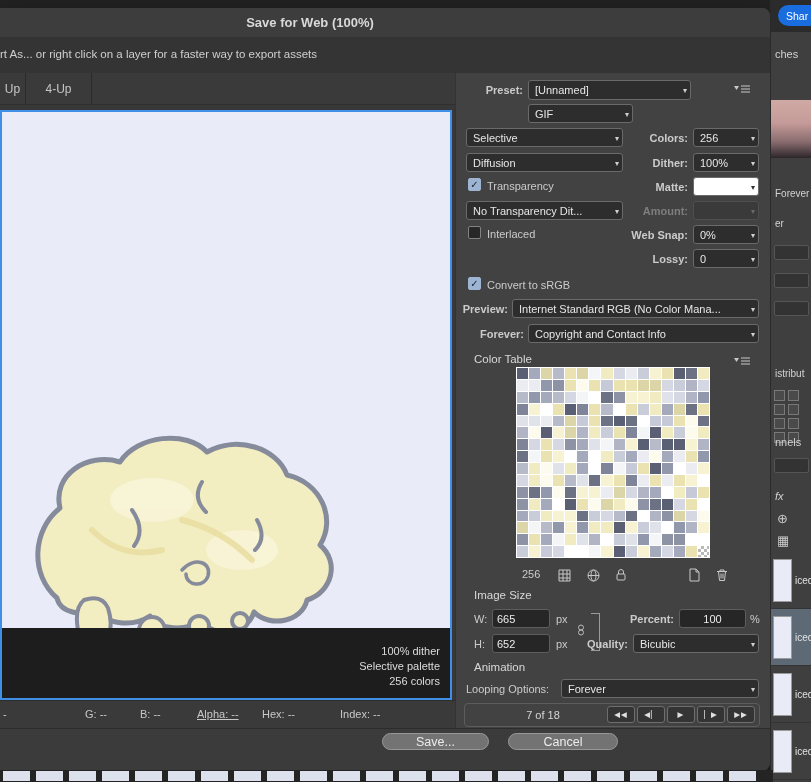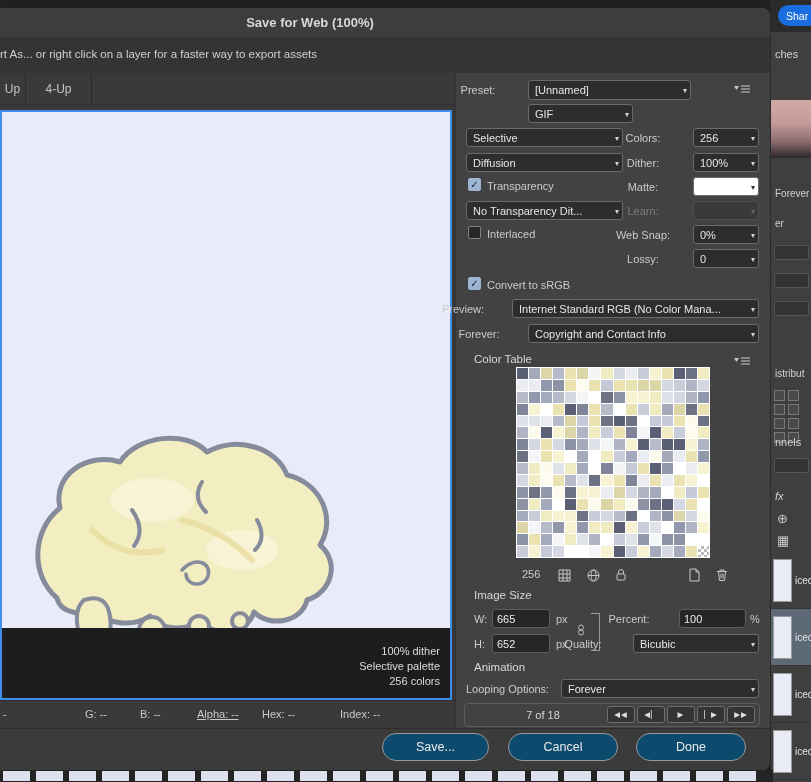--- a/index.html
+++ b/index.html
@@ -28,27 +28,27 @@
   .preview-pane{position:absolute;left:0;top:37px;width:452px;height:590px;box-sizing:border-box;
                 border:2px solid var(--accent-blue);background:#1d1d1d;}
   .preview-image-area{position:absolute;left:0;top:0;width:448px;height:516px;background:var(--preview-bg);overflow:hidden;}
   .preview-info{position:absolute;right:10px;bottom:9px;text-align:right;font-size:11px;color:#dcdcdc;line-height:15px;}
 
   .status-bar{position:absolute;left:0;top:692px;width:455px;height:28px;background:#3a3a3a;border-top:1px solid #2c2c2c;}
   .status-item{position:absolute;top:7px;font-size:11px;color:#c9c9c9;white-space:nowrap;}
 
   .footer{position:absolute;left:0;top:720px;width:770px;height:42px;background:#3b3b3b;
           border-top:1px solid #2c2c2c;border-radius:0 0 8px 0;}
-  .btn-pill{position:absolute;top:4px;height:28px;border:1px solid #989898;border-radius:15px;background:#0c4a6e;
+  .btn-pill{position:absolute;top:4px;height:17px;border:1px solid #989898;border-radius:15px;background:#737373;
             color:#ececec;font-size:12.5px;display:flex;align-items:center;justify-content:center;box-sizing:border-box;}
 
   
   .settings{position:absolute;left:455px;top:65px;width:315px;height:655px;background:#424242;border-left:1px solid #333;}
   .lbl{position:absolute;font-size:11px;color:#cbcbcb;white-space:nowrap;}
-  .lbl.r{text-align:center;width:90px;}
+  .lbl.r{text-align:right;width:90px;font-weight:bold;}
   .lbl.dim{color:#7e7e7e;}
   .sec{position:absolute;font-size:11.5px;color:#d8d8d8;white-space:nowrap;}
 
   .dd{position:absolute;background:#2d2d2d;border:1px solid #6a6a6a;border-radius:3px;color:#e6e6e6;
       font-size:11px;display:flex;align-items:center;padding:0 14px 0 6px;box-sizing:border-box;height:19px;overflow:hidden;}
   .dd .dd-text{white-space:nowrap;overflow:hidden;}
   .dd .arr{position:absolute;right:3px;top:50%;transform:translateY(-50%);font-size:8px;color:#d0d0d0;}
   .dd.matte{background:var(--matte);}
   .dd.matte .arr{color:#333;}
   .dd.disabled{background:#3a3a3a;border-color:#4f4f4f;color:#7a7a7a;}
@@ -219,21 +219,21 @@
       <span class="lbl" style="left:31px;top:107px;">Transparency</span>
       <span class="lbl r" style="left:142px;top:108px;">Matte:</span>
       <div class="dd matte" style="left:237px;top:104px;width:66px;">
         <span class="arr">▾</span>
       </div>
 
       <div class="dd" style="left:10px;top:128px;width:157px;">
         <span class="dd-text">No Transparency Dit...</span>
         <span class="arr">▾</span>
       </div>
-      <span class="lbl r dim" style="left:142px;top:132px;">Learn:</span>
+      <span class="lbl r dim" style="left:142px;top:132px;">Amount:</span>
       <div class="dd disabled" style="left:237px;top:128px;width:66px;">
         <span class="arr">▾</span>
       </div>
 
       <div class="cb off" style="left:12px;top:153px;"></div>
       <span class="lbl" style="left:31px;top:155px;">Interlaced</span>
       <span class="lbl r" style="left:142px;top:156px;">Web Snap:</span>
       <div class="dd" style="left:237px;top:152px;width:66px;">
         <span class="dd-text">0%</span>
         <span class="arr">▾</span>
@@ -570,21 +570,21 @@
 
       <div class="bracket"></div>
       <div class="link-icon">
         <svg width="12" height="12">
             <circle cx="6" cy="3.5" r="2.5" fill="none" stroke="#bbbbbb"></circle>
             <circle cx="6" cy="8.5" r="2.5" fill="none" stroke="#bbbbbb"></circle>
           </svg>
       </div>
 
       <span class="lbl r" style="left:128px;top:540px;">Percent:</span>
-      <input class="inp" style="left: 223px; top: 536px; width: 67px;" value="100">
+      <input class="inp" style="left: 223px; top: 536px; width: 67px; text-align: center;" value="100">
       <span class="lbl" style="left:294px;top:540px;">%</span>
 
       <span class="lbl r" style="left:82px;top:565px;">Quality:</span>
       <div class="dd" style="left:177px;top:561px;width:126px;">
         <span class="dd-text">Bicubic</span>
         <span class="arr">▾</span>
       </div>
 
       <span class="sec" style="left:18px;top:588px;">Animation</span>
       <span class="lbl" style="left:10px;top:610px;">Looping Options:</span>
@@ -601,21 +601,20 @@
             <div class="pb-btn">▶</div>
             <div class="pb-btn">▏▶</div>
             <div class="pb-btn">▶▶</div>
           </div>
       </div>
     </div>
 
     <div class="footer">
       <div class="btn-pill" style="left:382px;width:107px;">Save...</div>
       <div class="btn-pill" style="left:508px;width:110px;">Cancel</div>
-      <div class="btn-pill" style="left:636px;width:110px;">Done</div>
     </div>
   </div>
 
   <div class="right-strip">
     <div class="rs-topbar">
       <div class="share-pill">Shar</div>
     </div>
     <span class="rs-label" style="top:48px;font-size:11px;">ches</span>
     <div class="rs-thumb-pink"></div>
     <span class="rs-label" style="top:188px;">Forever</span>

